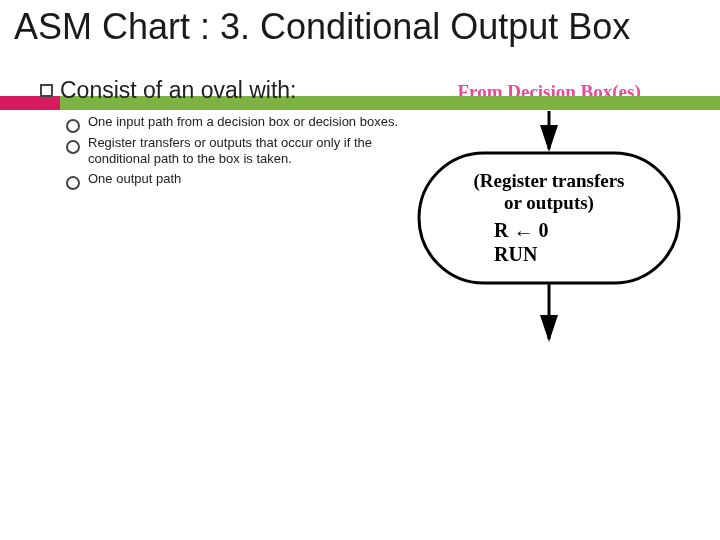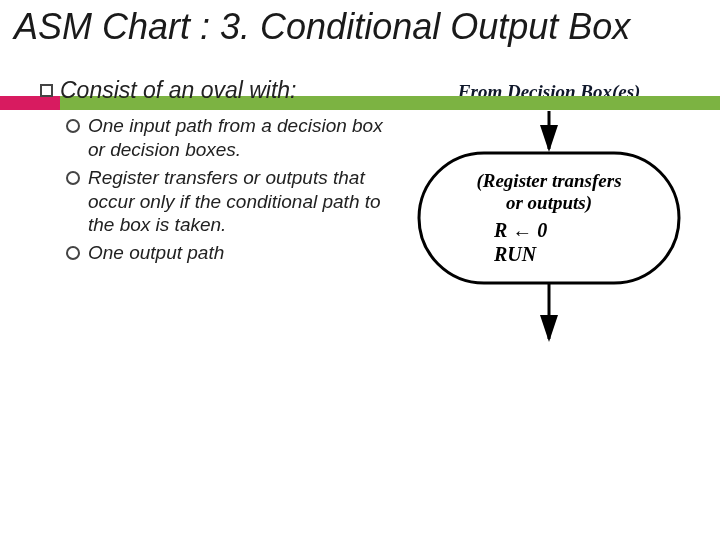--- a/index.html
+++ b/index.html
@@ -1,30 +1,30 @@
 <!DOCTYPE html>
 <html><head>
 <meta charset="utf-8">
 <style>
   * { box-sizing: border-box; margin: 0; padding: 0; }
   html, body { width: 720px; height: 540px; font-family: Arial, Helvetica, sans-serif; background: #fff; color: #222; }
-  .slide { width: 720px; height: 540px; position: relative; font-style: italic; }
+  .slide { width: 720px; height: 540px; position: relative; }
   .title-wrap { padding: 6px 10px 0 14px; position: relative; }
   .title { font-size: 36px; font-weight: 400; line-height: 1.15; color: #1a1a1a; }
   .rule { position: absolute; left: 0; top: 96px; width: 720px; height: 14px; }
   .rule .pink { background: #d81b60; display: inline-block; width: 60px; height: 14px; vertical-align: top; }
   .rule .green { background: #7cb342; display: inline-block; width: 660px; height: 14px; vertical-align: top; }
   .body { display: flex; padding: 30px 24px 0 40px; }
   .col-text { width: 370px; }
   .b1 { font-size: 23px; padding-left: 20px; position: relative; margin-bottom: 10px; }
   .b1::before { content: ""; position: absolute; left: 0; top: 7px; width: 9px; height: 9px; border: 2px solid #444; background: #fff; }
-  .b2 { font-size: 19px; padding-left: 48px; position: relative; line-height: 1.25; margin-bottom: 4px; }
+  .b2 { font-size: 13px; padding-left: 48px; position: relative; line-height: 1.25; margin-bottom: 4px; }
   .b2::before { content: ""; position: absolute; left: 26px; top: 5px; width: 10px; height: 10px; border: 2px solid #444; border-radius: 50%; background: #fff; }
   .col-fig { width: 300px; padding-top: 4px; }
-  .fig-label { font-family: "Times New Roman", Times, serif; font-weight: 700; font-size: 19px; text-align: center; margin-bottom: 6px; color: #0f172a; }
+  .fig-label { font-family: "Times New Roman", Times, serif; font-weight: 700; font-size: 19px; text-align: center; margin-bottom: 6px; color: #ec4899; }
   svg.diagram { display: block; margin: 0 auto; }
   .oval-text { font-family: "Times New Roman", Times, serif; font-weight: 700; fill: #000; }
 </style>
 </head>
 <body>
 
 <div class="slide">
   <div class="title-wrap">
     <h1 class="title">ASM Chart : 3. Conditional Output Box</h1>
   </div>

